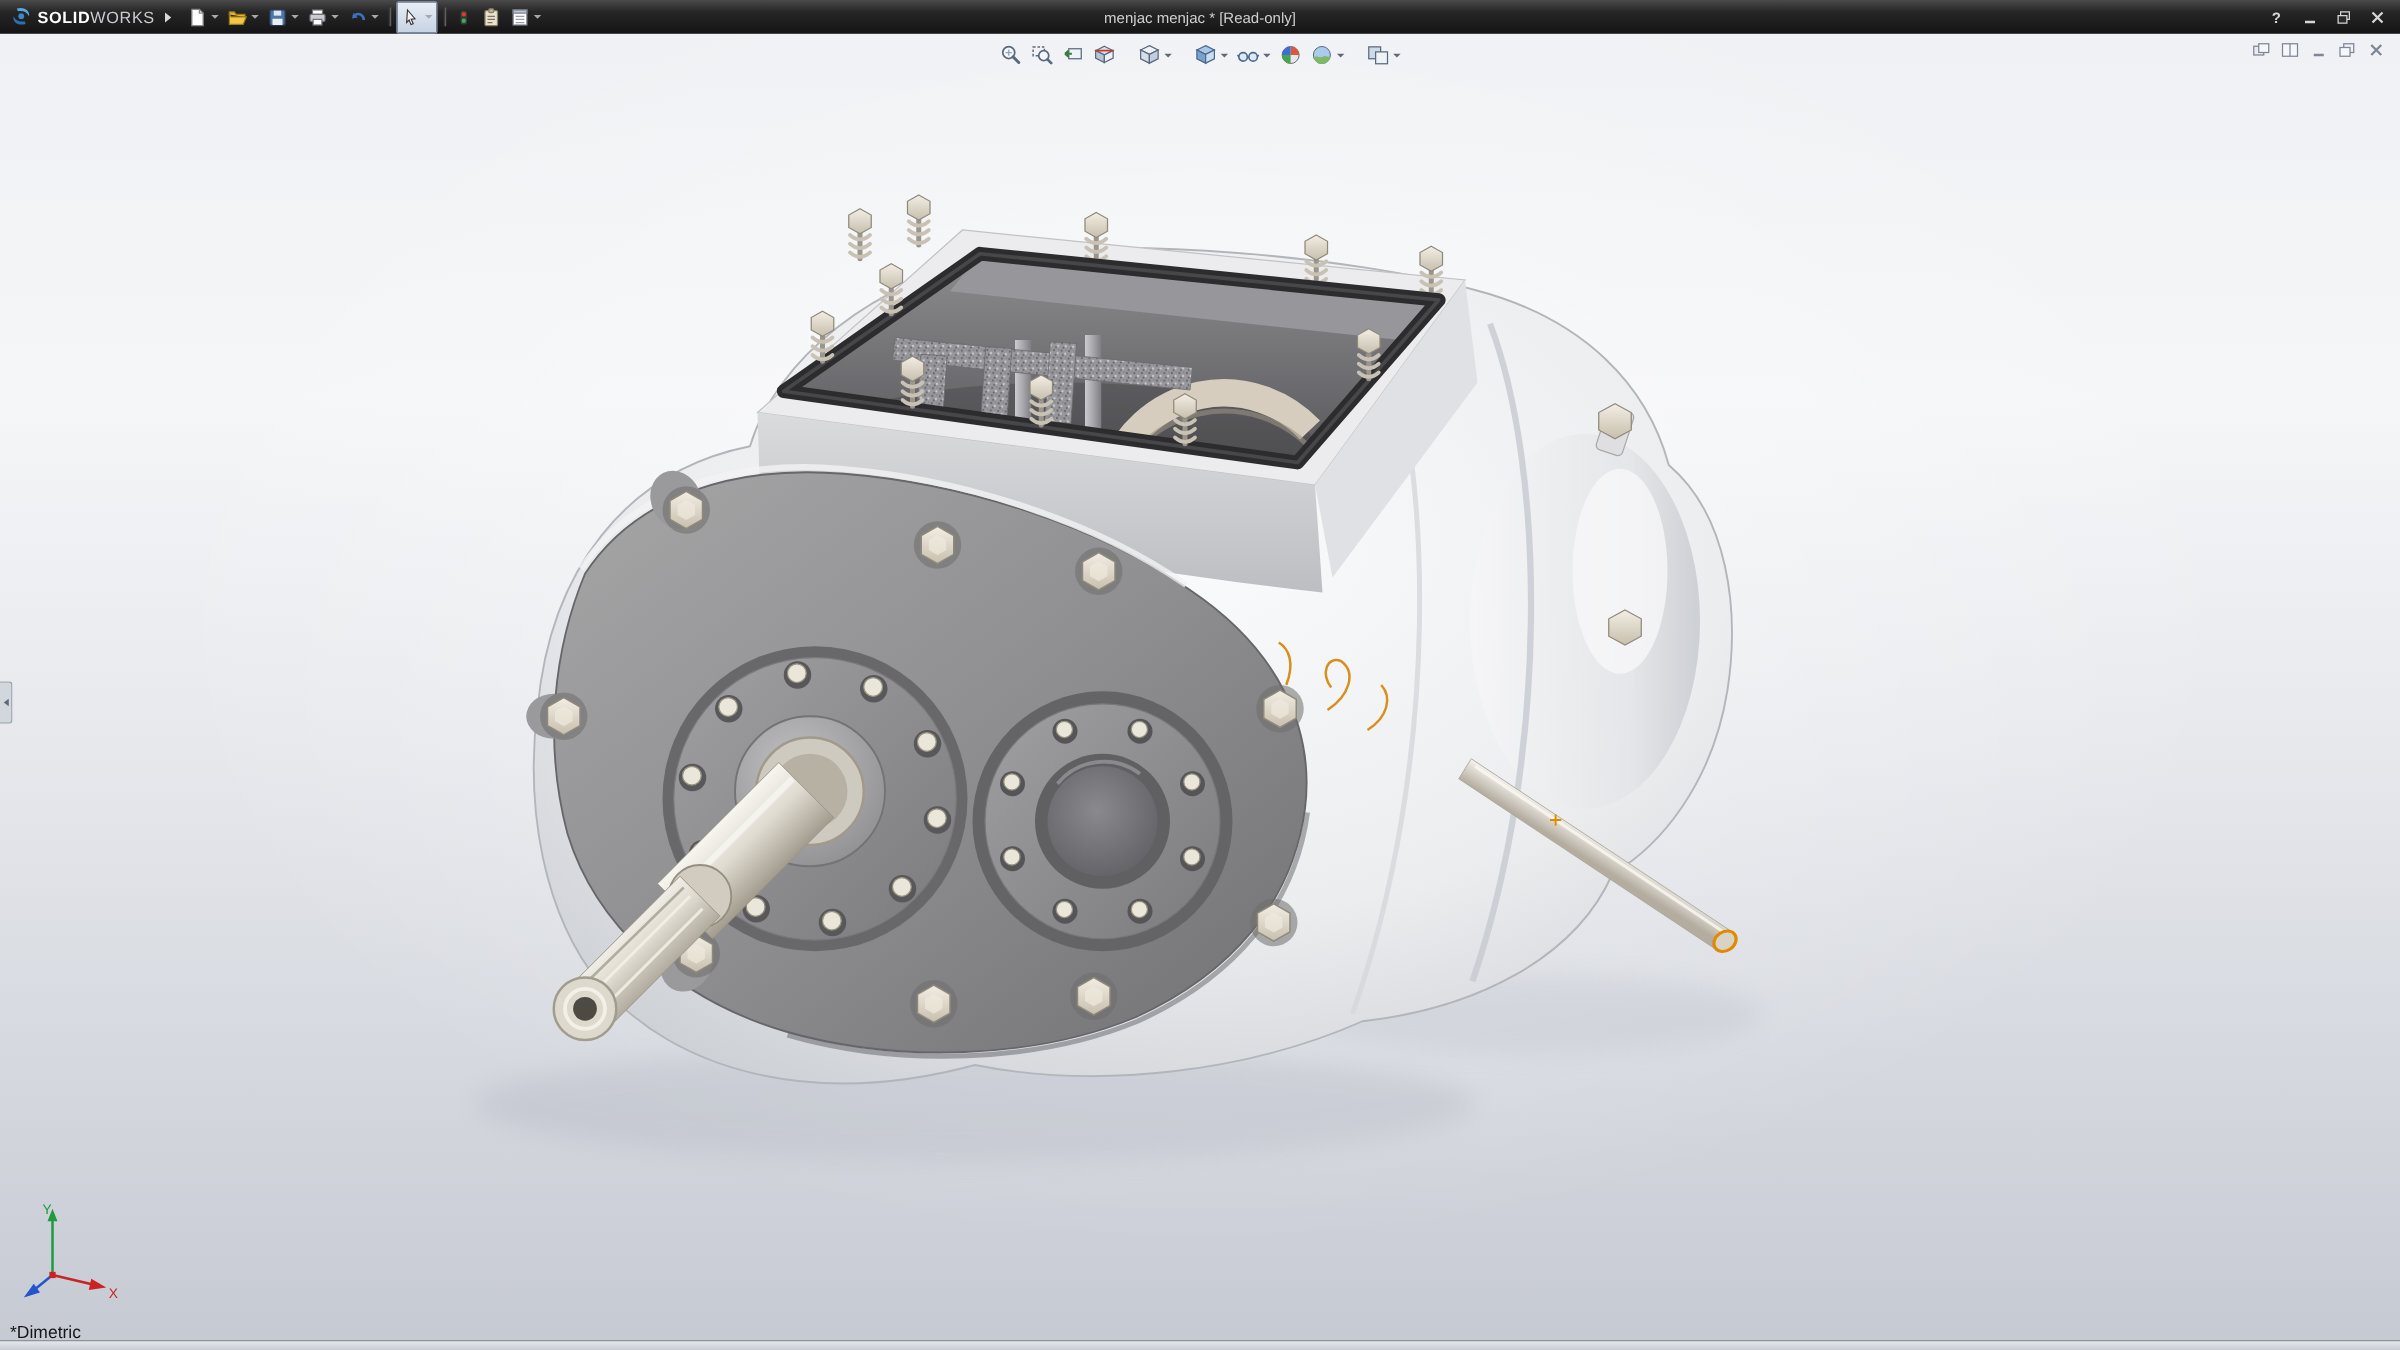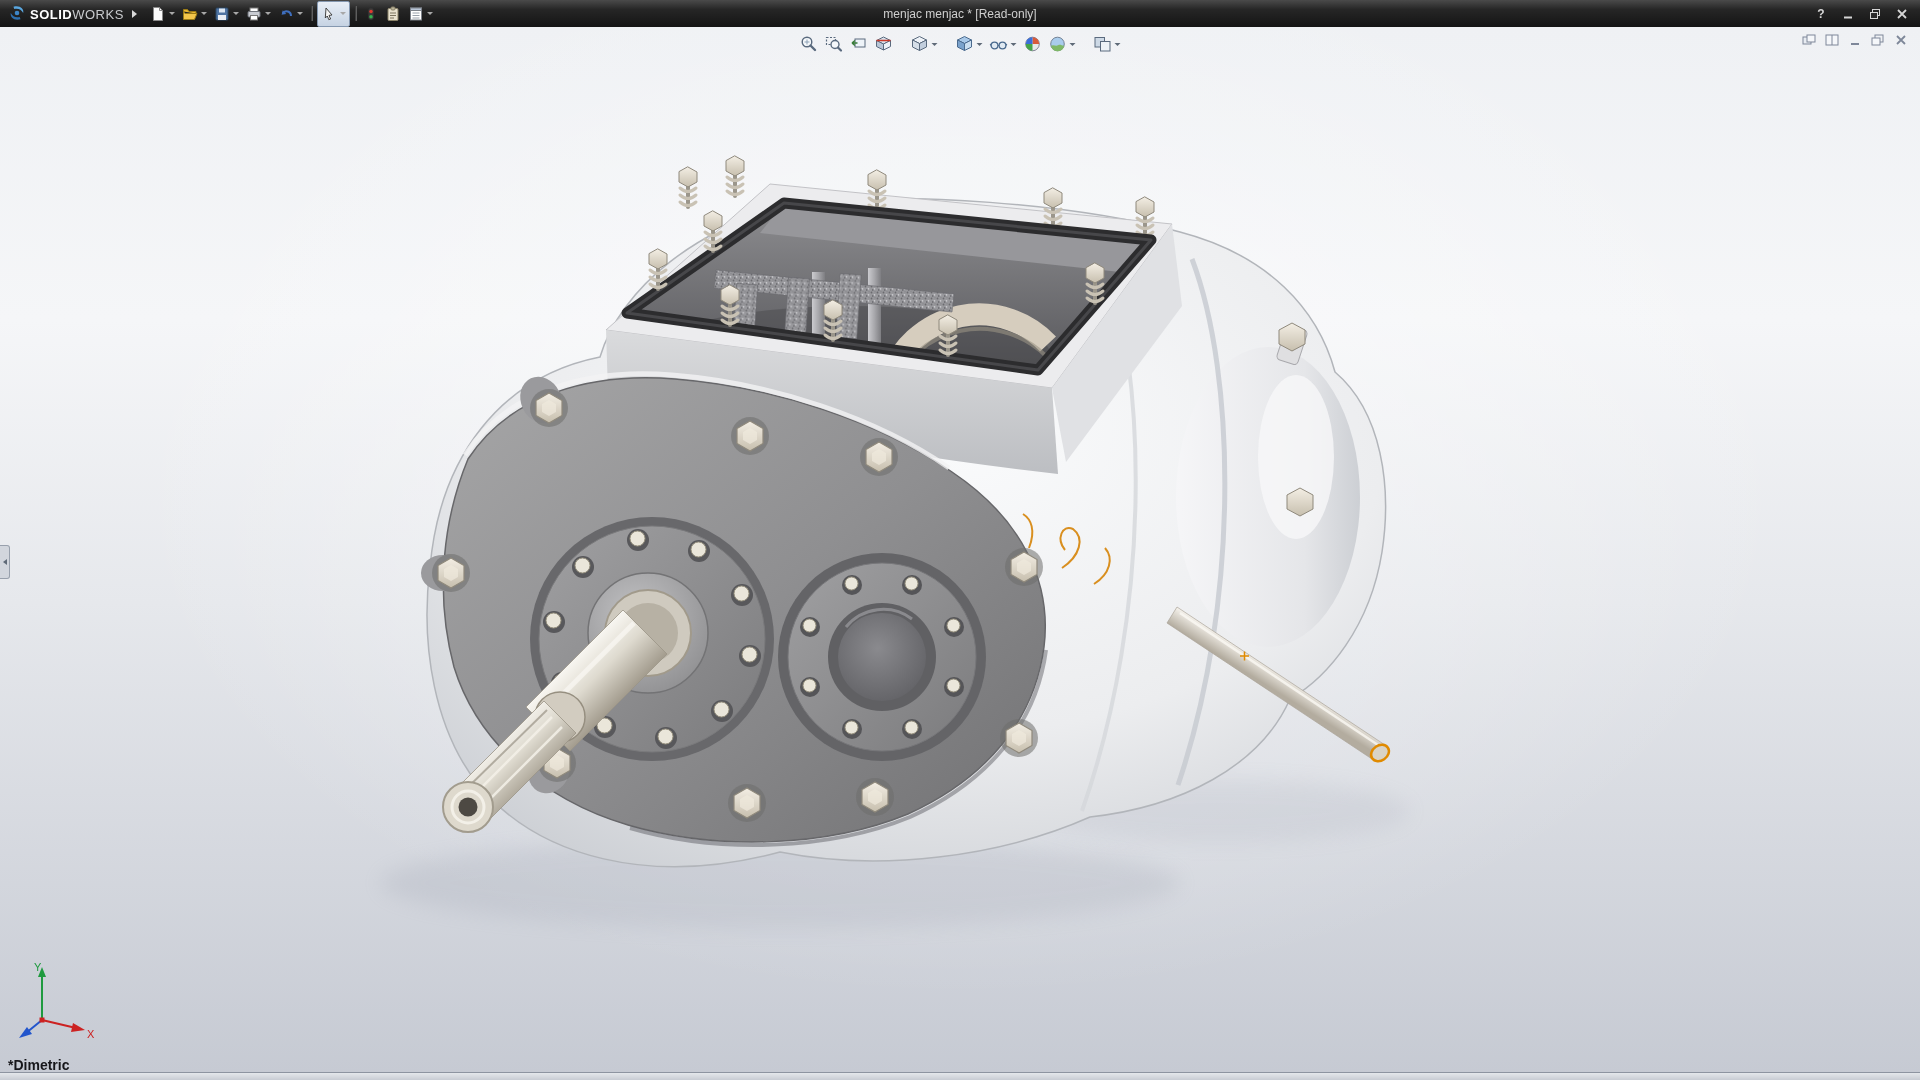--- a/index.html
+++ b/index.html
@@ -46,21 +46,21 @@
   .hbtn{display:flex;align-items:center;height:22px;padding:1px 2px;border-radius:2px;}
   .hgap{width:8px;}
   .doc-controls{position:absolute;top:4px;right:10px;display:flex;align-items:center;gap:4px;z-index:10;}
   .dbtn{width:19px;height:17px;display:flex;align-items:center;justify-content:center;border-radius:2px;}
   .left-tab{position:absolute;left:0;top:518px;width:9px;height:32px;background:#d2d6dd;
     border:1px solid #98a0ac;border-left:none;border-radius:0 3px 3px 0;
     display:flex;align-items:center;justify-content:center;z-index:10;}
   .left-tab .larrow{width:0;height:0;border-top:3.5px solid transparent;border-bottom:3.5px solid transparent;
     border-right:4px solid #5f6a78;}
   .triad{position:absolute;left:8px;bottom:20px;z-index:5;}
-  .view-label{position:absolute;left:8px;bottom:0px;font-size:14px;color:#16161a;z-index:5;font-weight:bold;}
+  .view-label{position:absolute;left:8px;bottom:0px;font-size:14px;color:#16161a;z-index:5;}
   
   .statusbar{position:absolute;bottom:0;left:0;right:0;height:7px;
     background:linear-gradient(#e4e7eb,#c8ccd3);border-top:1px solid #8d94a0;z-index:50;}
 </style>
 </head>
 <body>
 
 <div class="titlebar">
   <div class="brand">
     <svg width="18" height="16" viewBox="0 0 20 18">

